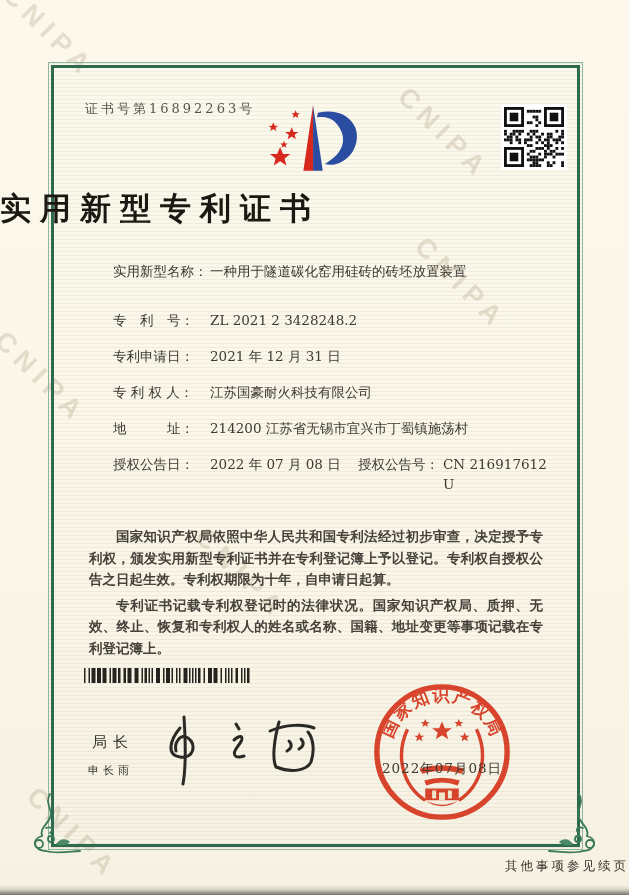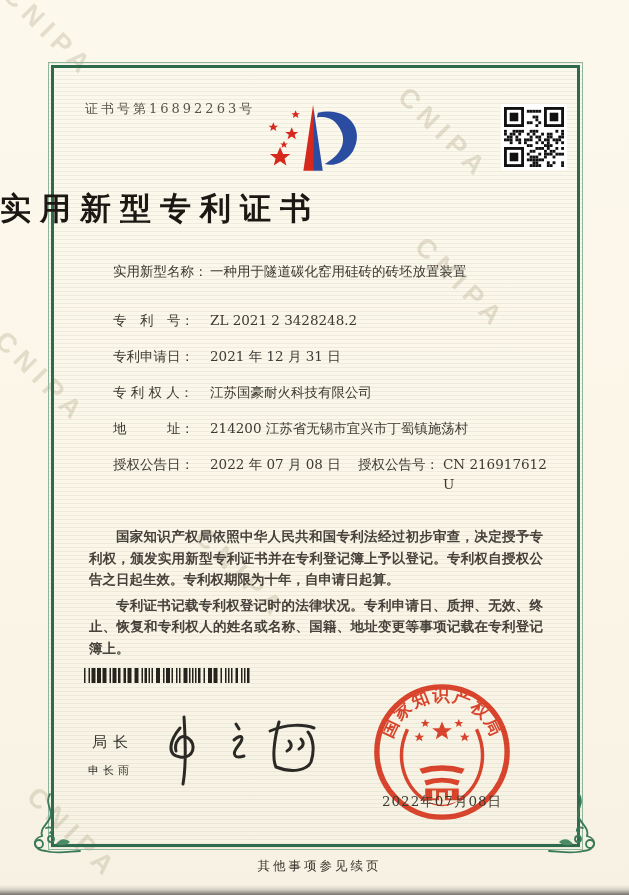--- a/index.html
+++ b/index.html
@@ -49,25 +49,25 @@
     position:absolute;left:85px;width:462px;top:522px;z-index:3;
     font-size:13.5px;line-height:21.5px;color:#46413a;text-align:justify;
   }
   .body-text p{margin:4px;text-indent:2em;font-weight:bold;}
   .barcode{position:absolute;left:84px;top:668px;width:170px;height:15px;z-index:3;}
   .sig-title{position:absolute;left:92px;top:733px;font-size:15px;letter-spacing:6px;color:#33312c;z-index:3;text-align:right;}
   .sig-name{position:absolute;left:88px;top:763px;font-size:11px;letter-spacing:4px;color:#33312c;z-index:3;}
   .signature{position:absolute;left:150px;top:710px;width:195px;height:80px;z-index:3;}
   .seal{position:absolute;left:368px;top:678px;width:148px;height:148px;z-index:3;opacity:.93;mix-blend-mode:multiply;}
   .seal-date{
-    position:absolute;left:366px;top:793px;width:152px;z-index:4;text-align:center;
+    position:absolute;left:366px;top:760px;width:152px;z-index:4;text-align:center;
     font-size:13.5px;letter-spacing:1px;color:#3d3a32;
   }
   .page-info{position:absolute;left:0;right:0;top:819px;z-index:3;text-align:center;font-size:12px;letter-spacing:2px;color:#4c473e;}
-  .footer-note{position:absolute;left:0;right:0;top:858px;z-index:3;text-align:center;font-size:12.5px;letter-spacing:3px;color:#37332b;padding-left:10px;}
+  .footer-note{position:absolute;left:0;right:0;top:858px;z-index:3;text-align:right;font-size:12.5px;letter-spacing:3px;color:#37332b;padding-left:10px;}
   .photo-edge{position:absolute;left:0;right:0;bottom:0;height:10px;z-index:5;
     background:linear-gradient(180deg,rgba(0,0,0,0) 0%,#d6d2c6 45%,#76736c 100%);}
 </style>
 </head>
 <body>
 
 <div class="page">
 
   <span class="watermark" style="left:-10px;top:16px">CNIPA</span>
   <span class="watermark" style="left:385px;top:118px">CNIPA</span>
@@ -271,21 +271,21 @@
       <span class="val">2022 年 07 月 08 日</span>
       <span class="pair-b">
         <span class="lbl">授权公告号：</span>
         <span class="val">CN 216917612 U</span>
       </span>
     </div>
   </div>
 
   <div class="body-text">
     <p>国家知识产权局依照中华人民共和国专利法经过初步审查，决定授予专利权，颁发实用新型专利证书并在专利登记簿上予以登记。专利权自授权公告之日起生效。专利权期限为十年，自申请日起算。</p>
-    <p>专利证书记载专利权登记时的法律状况。专利申请日、质押、无效、终止、恢复和专利权人的姓名或名称、国籍、地址变更等事项记载在专利登记簿上。</p>
+    <p>专利证书记载专利权登记时的法律状况。国家知识产权局、质押、无效、终止、恢复和专利权人的姓名或名称、国籍、地址变更等事项记载在专利登记簿上。</p>
   </div>
 
   <div class="barcode">
     <svg viewBox="0 0 170 15" width="170" height="15">
         <rect x="0" y="0" width="1.5" height="15" fill="#26231f"></rect>
         <rect x="4.5" y="0" width="1.5" height="15" fill="#26231f"></rect>
         <rect x="7.5" y="0" width="4" height="15" fill="#26231f"></rect>
         <rect x="13" y="0" width="4" height="15" fill="#26231f"></rect>
         <rect x="18.5" y="0" width="4" height="15" fill="#26231f"></rect>
         <rect x="25.5" y="0" width="1.5" height="15" fill="#26231f"></rect>

